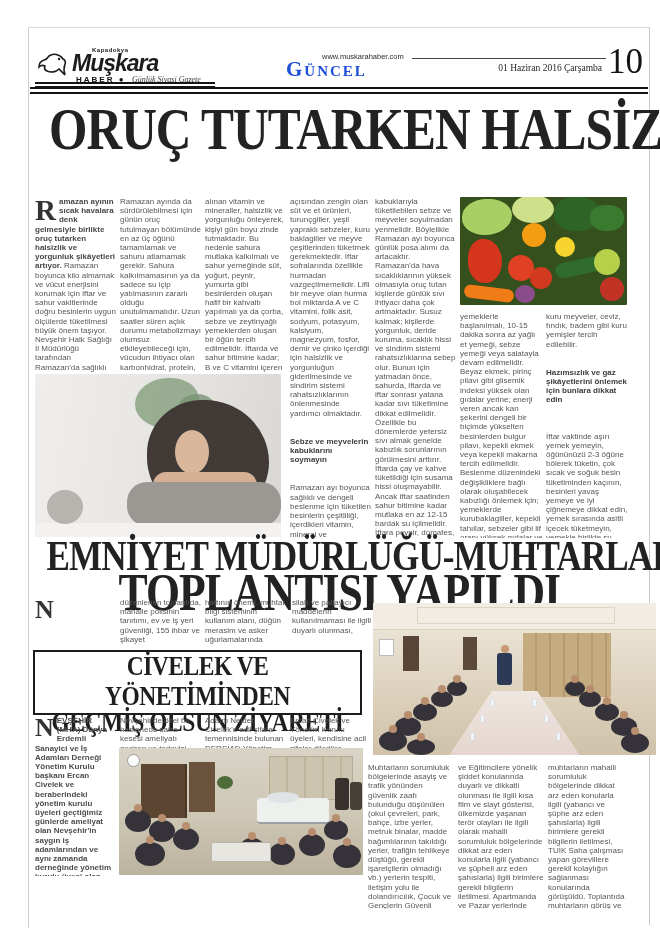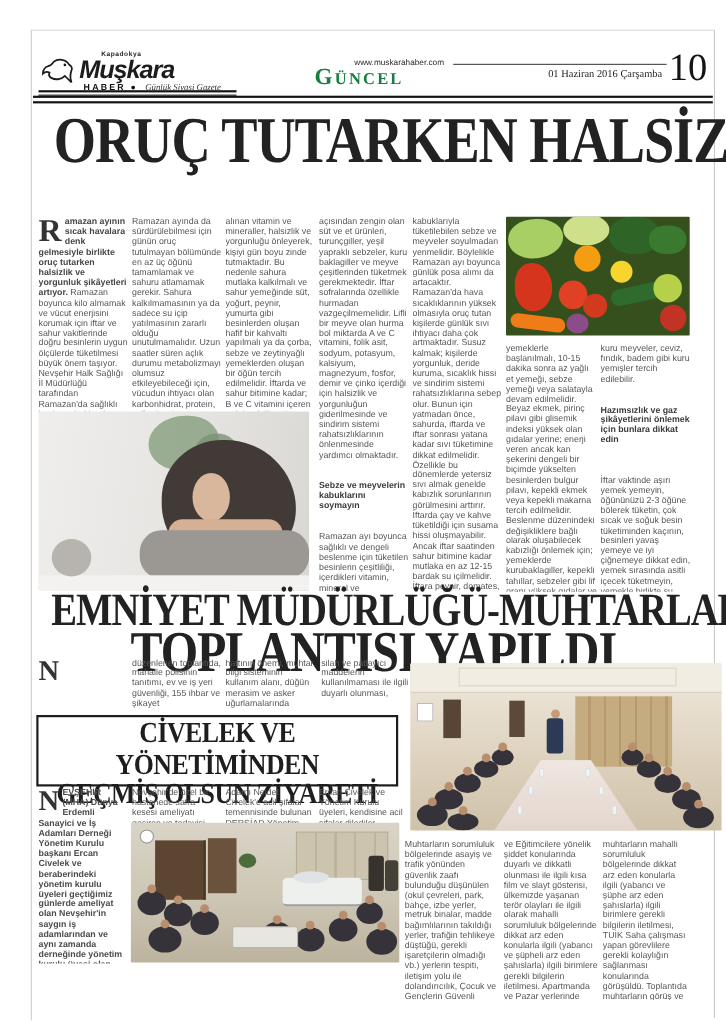--- a/index.html
+++ b/index.html
@@ -8,21 +8,21 @@
   .scan-frame{position:absolute;left:28px;top:27px;width:620px;height:900px;
         border-left:1px solid #cfcfcf;border-right:1px solid #c8c8c8;border-top:1px solid #d8d8d8;}
   .abs{position:absolute;}
   
   .logo-main{font-weight:bold;font-size:23px;letter-spacing:-1px;color:#1c1c1c;
         font-family:"Liberation Sans",sans-serif;font-style:italic;}
   .logo-top{font-size:6px;font-weight:bold;color:#222;letter-spacing:.5px;}
   .logo-sub{font-size:8px;font-weight:bold;letter-spacing:2px;color:#111;}
   .logo-script{font-family:"Liberation Serif",serif;font-style:italic;font-size:8px;color:#333;}
   .logo-rule{border-top:2px solid #161616;border-bottom:1px solid #161616;height:2px;}
-  .section-name{font-family:"Liberation Serif",serif;font-weight:bold;color:#15803d;letter-spacing:2px;}
+  .section-name{font-family:"Liberation Serif",serif;font-weight:bold;color:#1d4ed8;letter-spacing:2px;}
   .section-name .big{font-size:21px;}
   .section-name .small{font-size:15px;}
   .site-url{font-size:7.5px;color:#2a2a2a;}
   .hairline{border-top:1px solid #444;height:0;}
   .date-txt{font-family:"Liberation Serif",serif;font-size:9.5px;color:#1e1e1e;text-align:right;}
   .pagenum{font-family:"Liberation Serif",serif;font-size:35px;color:#141414;font-weight:500;}
   .main-rule{border-top:2.5px solid #141414;border-bottom:2px solid #141414;height:3px;}
   
   .hl{left:30px;width:618px;text-align:center;font-family:"Liberation Serif",serif;
       font-weight:bold;color:#222;white-space:nowrap;}

